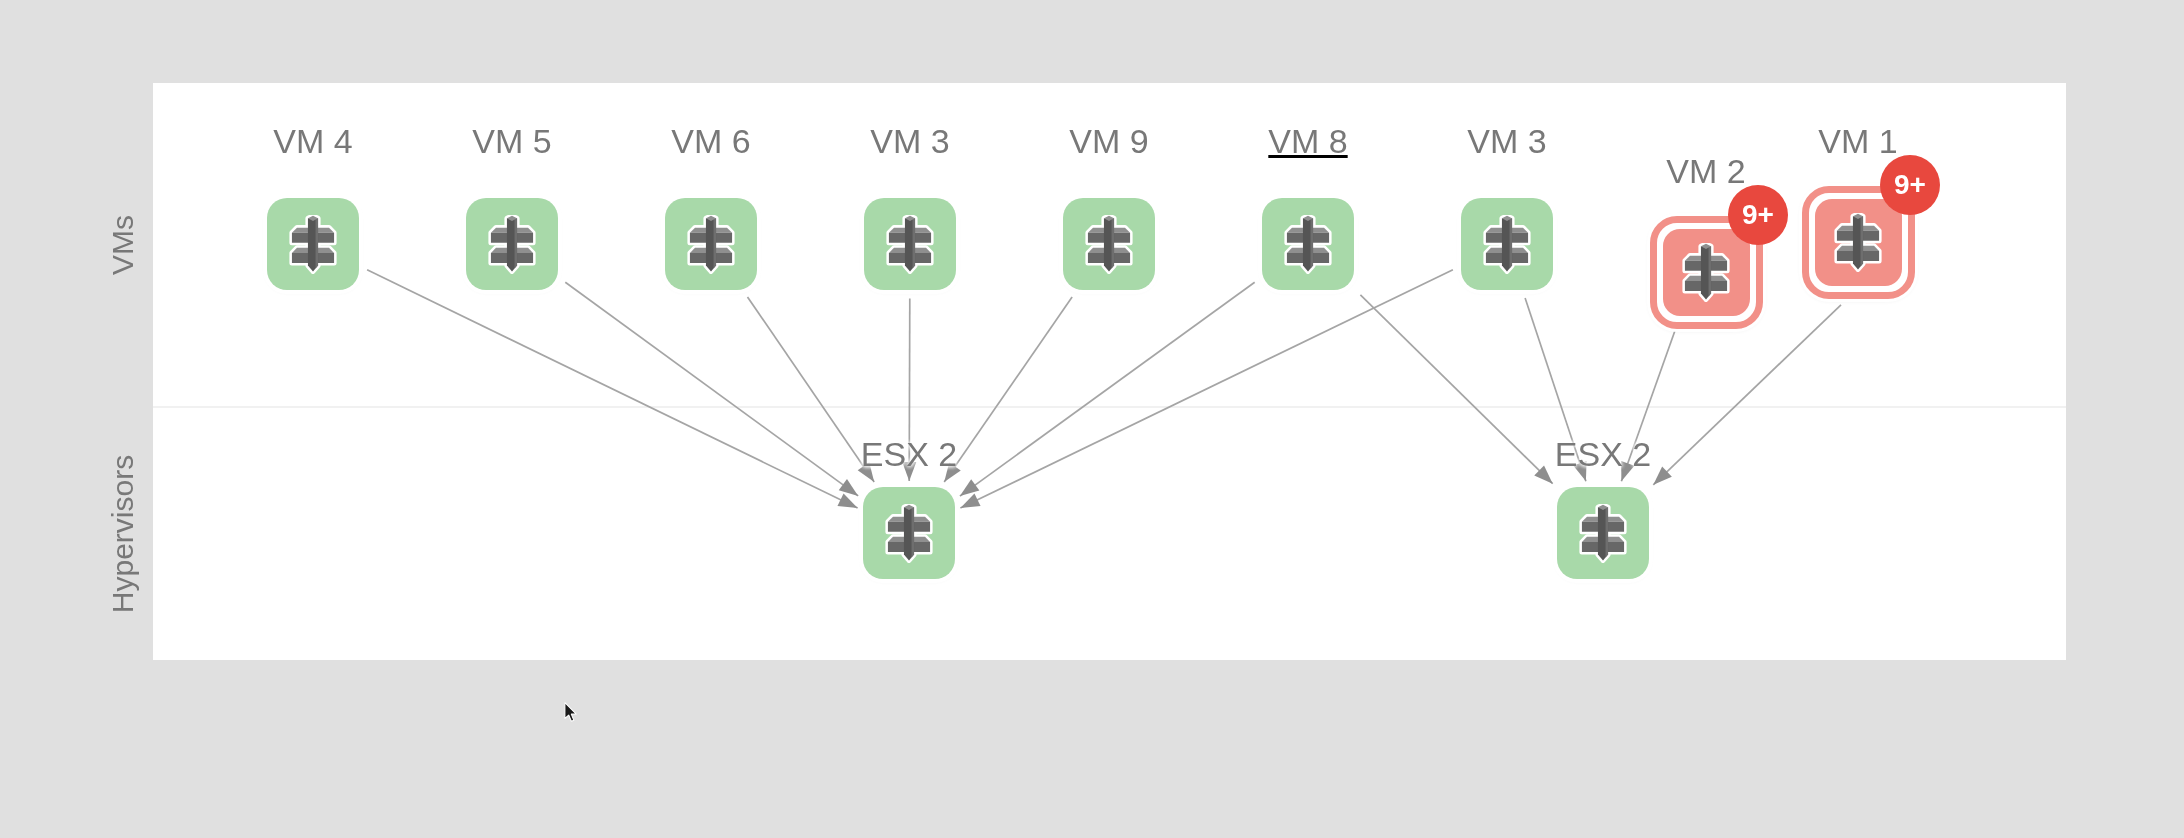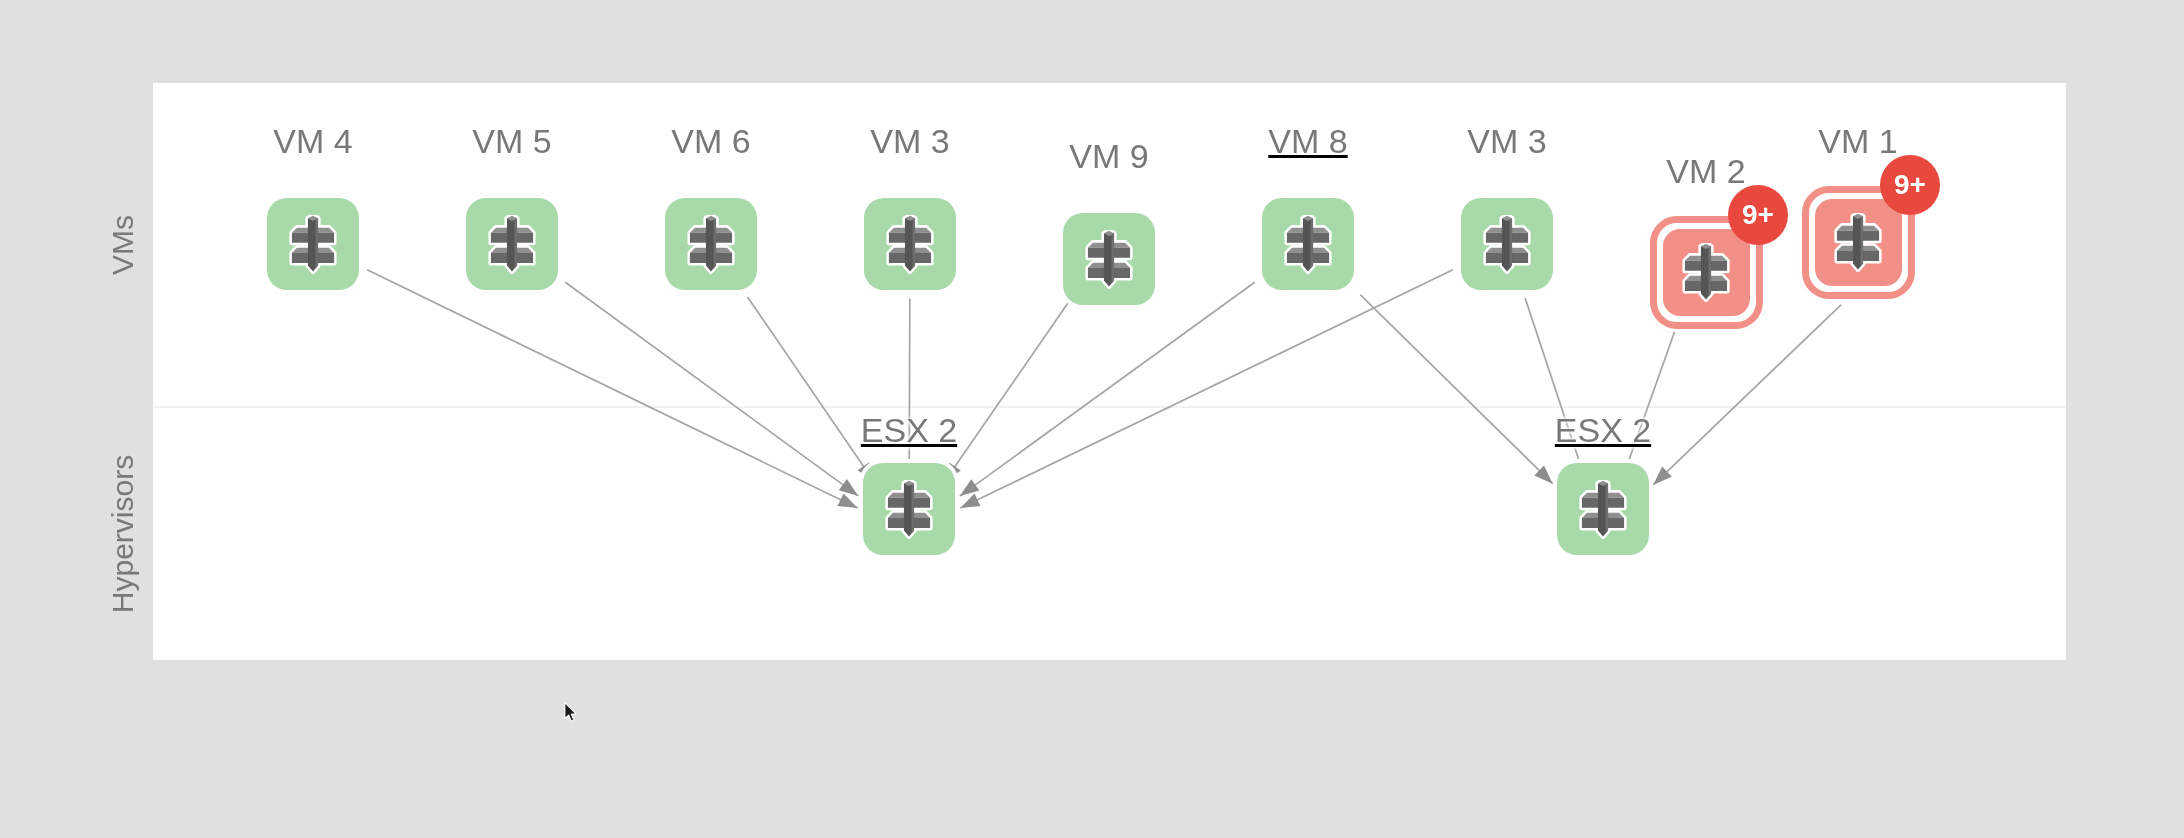--- a/index.html
+++ b/index.html
@@ -18,21 +18,21 @@
   }
   .row-label{
     position:absolute; color:var(--label,#787878); font-size:30px; white-space:nowrap;
     transform:translate(-50%,-50%) rotate(-90deg); z-index:1;
   }
   #lbl-vms{left:123px; top:245px;}
   #lbl-hv{left:123px; top:534px;}
   #edges{position:absolute; left:0; top:0; z-index:2; pointer-events:none;}
   .node{position:absolute; width:116px; text-align:center; z-index:3;}
   .node.vm{top:126px;}
-  .node.hv{top:415px;text-decoration:underline;}
+  .node.hv{top:439px;}
   .node-label{
     font-size:34px; color:var(--label,#787878); height:30px; line-height:30px;
     position:relative; z-index:4;
   }
   .hv .node-label{text-shadow:0 0 4px #fff,0 0 4px #fff,0 0 4px #fff;}
   .box-ok{
     width:92px; height:92px; border-radius:20px; background:var(--ok,#a8d9a9);
     margin:42px auto 0; box-shadow:0 0 0 4px #fff, 0 1px 5px rgba(0,0,0,.12);
     display:flex; align-items:center; justify-content:center;
   }
@@ -152,21 +152,21 @@
     <path d="M7,21 L13,15 H51 L57,21 Z" fill="#8f8f8f"></path>
     <path d="M7,21 H57 V33 H7 Z" fill="#676767"></path>
     <path d="M7,45 L13,39 H51 L57,45 Z" fill="#8f8f8f"></path>
     <path d="M7,45 H57 V57 H7 Z" fill="#676767"></path>
     <path d="M26,4 H38 V60 L32,67 L26,60 Z" fill="#555555"></path>
     <path d="M35,4 H38 V60 L35,63.5 Z" fill="#6e6e6e"></path>
     <path d="M26,4 L32,1 L38,4 L32,7 Z" fill="#8f8f8f"></path>
   </svg>
         </div>
       </div>
-      <div class="node vm" style="left: 1051px; margin-top: 15px;">
+      <div class="node vm" style="left: 1051px;">
         <div class="node-label">VM 9</div>
         <div class="box-ok">
           <svg class="node-icon" viewBox="0 0 64 70" width="54" height="59" aria-hidden="true">
     <g stroke="#ffffff" stroke-width="6" stroke-linejoin="round" fill="#ffffff">
       <path d="M7,21 L13,15 H51 L57,21 V33 H7 Z"></path>
       <path d="M7,45 L13,39 H51 L57,45 V57 H7 Z"></path>
       <path d="M26,4 L32,1 L38,4 V60 L32,67 L26,60 Z"></path>
     </g>
     <path d="M7,21 L13,15 H51 L57,21 Z" fill="#8f8f8f"></path>
     <path d="M7,21 H57 V33 H7 Z" fill="#676767"></path>

